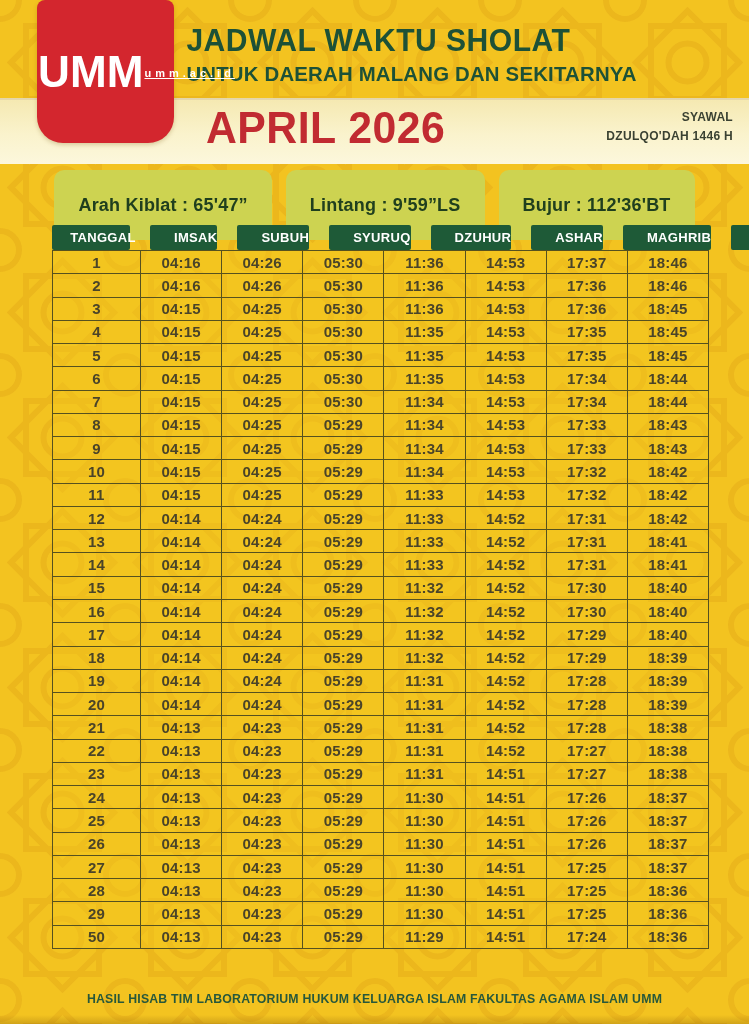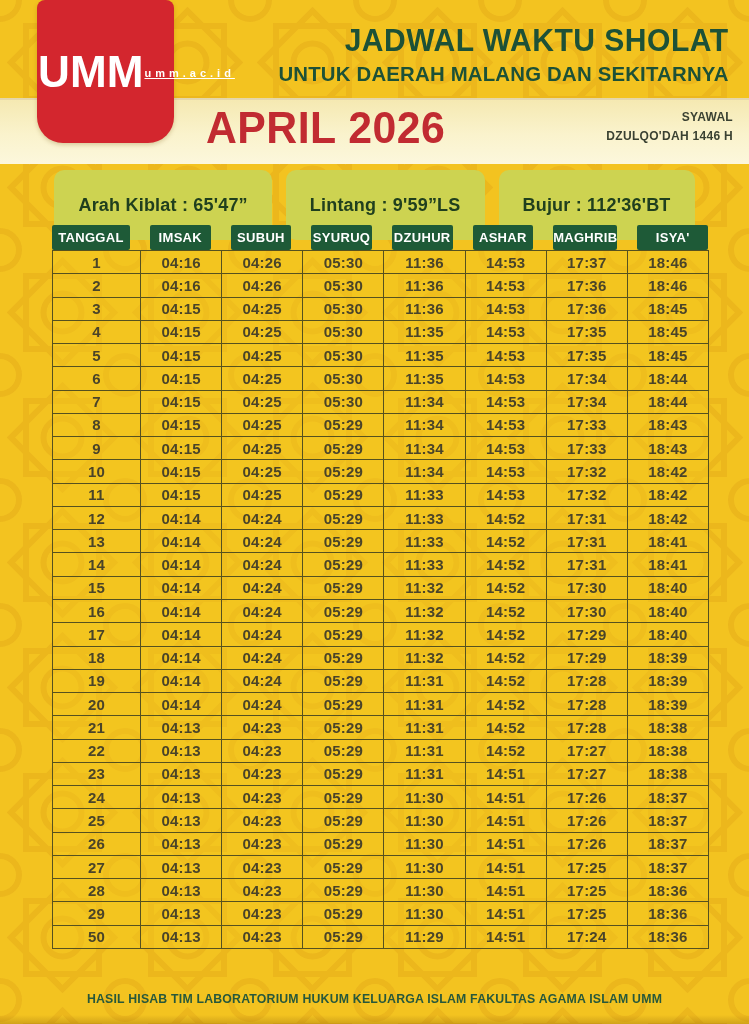--- a/index.html
+++ b/index.html
@@ -1,21 +1,21 @@
 <!DOCTYPE html>
 <html><head>
 <meta charset="utf-8">
 <style>
   html,body{margin:0;padding:0;}
   body{font-family:"Liberation Sans",sans-serif;background:#8a7a30;}
   .page{position:relative;width:749px;height:1024px;background:#f3c320;overflow:hidden;}
   .bg-pattern{position:absolute;inset:0;z-index:0;}
 
   
-  .titles{position:absolute;left:178px;right:12px;top:23px;text-align:right;z-index:2;}
+  .titles{position:absolute;left:178px;right:12px;top:23px;text-align:left;z-index:2;}
   .title1{font-size:31px;font-weight:800;color:#1d5137;letter-spacing:.5px;transform:scaleX(.97);transform-origin:center;}
   .title2{font-size:21px;font-weight:800;color:#1d5137;margin-top:3px;letter-spacing:.2px;transform:scaleX(.97);transform-origin:center;}
 
   
   .cream-band{position:absolute;left:0;top:98px;width:749px;height:64px;z-index:1;
     background:linear-gradient(180deg,#f5e9b2 0%,#faf3cd 55%,#fcf7dc 100%);
     border-top:2px solid rgba(160,120,20,.25);}
   .month{position:absolute;left:206px;top:102px;z-index:2;font-size:45px;font-weight:800;color:#c12b31;
     letter-spacing:.5px;transform:scaleX(.95);transform-origin:left center;}
   .hijri{position:absolute;right:16px;top:108px;z-index:2;text-align:right;color:#3a4132;
@@ -31,21 +31,21 @@
 
   
   .pills{position:absolute;left:0;top:170px;width:749px;display:flex;justify-content:center;gap:14px;z-index:2;}
   .pill{background:#cdd351;border-radius:10px;height:42px;display:flex;align-items:center;
     padding:14px 24px;font-size:18px;font-weight:800;color:#203f1e;letter-spacing:.2px;}
 
   
   .thead{position:absolute;left:52px;top:225px;width:656px;height:25px;z-index:2;
     display:grid;grid-template-columns:88px repeat(7,1fr);}
   .th{background:#1e5a37;color:#fff;font-size:13px;font-weight:700;letter-spacing:.3px;
-    display:flex;align-items:center;justify-content:center;margin:0 10px;border-radius:2px;}
+    display:flex;align-items:center;justify-content:center;margin:0 10px;border-radius:2px;padding-left:24px;}
   .th:first-child{margin-left:0;} .th:last-child{margin-right:0;}
 
   .tbody{position:absolute;left:52px;top:250px;width:656px;height:698px;z-index:2;
     display:grid;grid-template-columns:88px repeat(7,1fr);grid-template-rows:repeat(30,1fr);
     border-top:1px solid #56511f;border-left:1px solid #56511f;background:rgba(244,199,32,.45);}
   .td{border-right:1px solid #56511f;border-bottom:1px solid #56511f;
     display:flex;align-items:center;justify-content:center;
     font-size:15px;font-weight:600;color:#4a4429;letter-spacing:.2px;}
 
   

